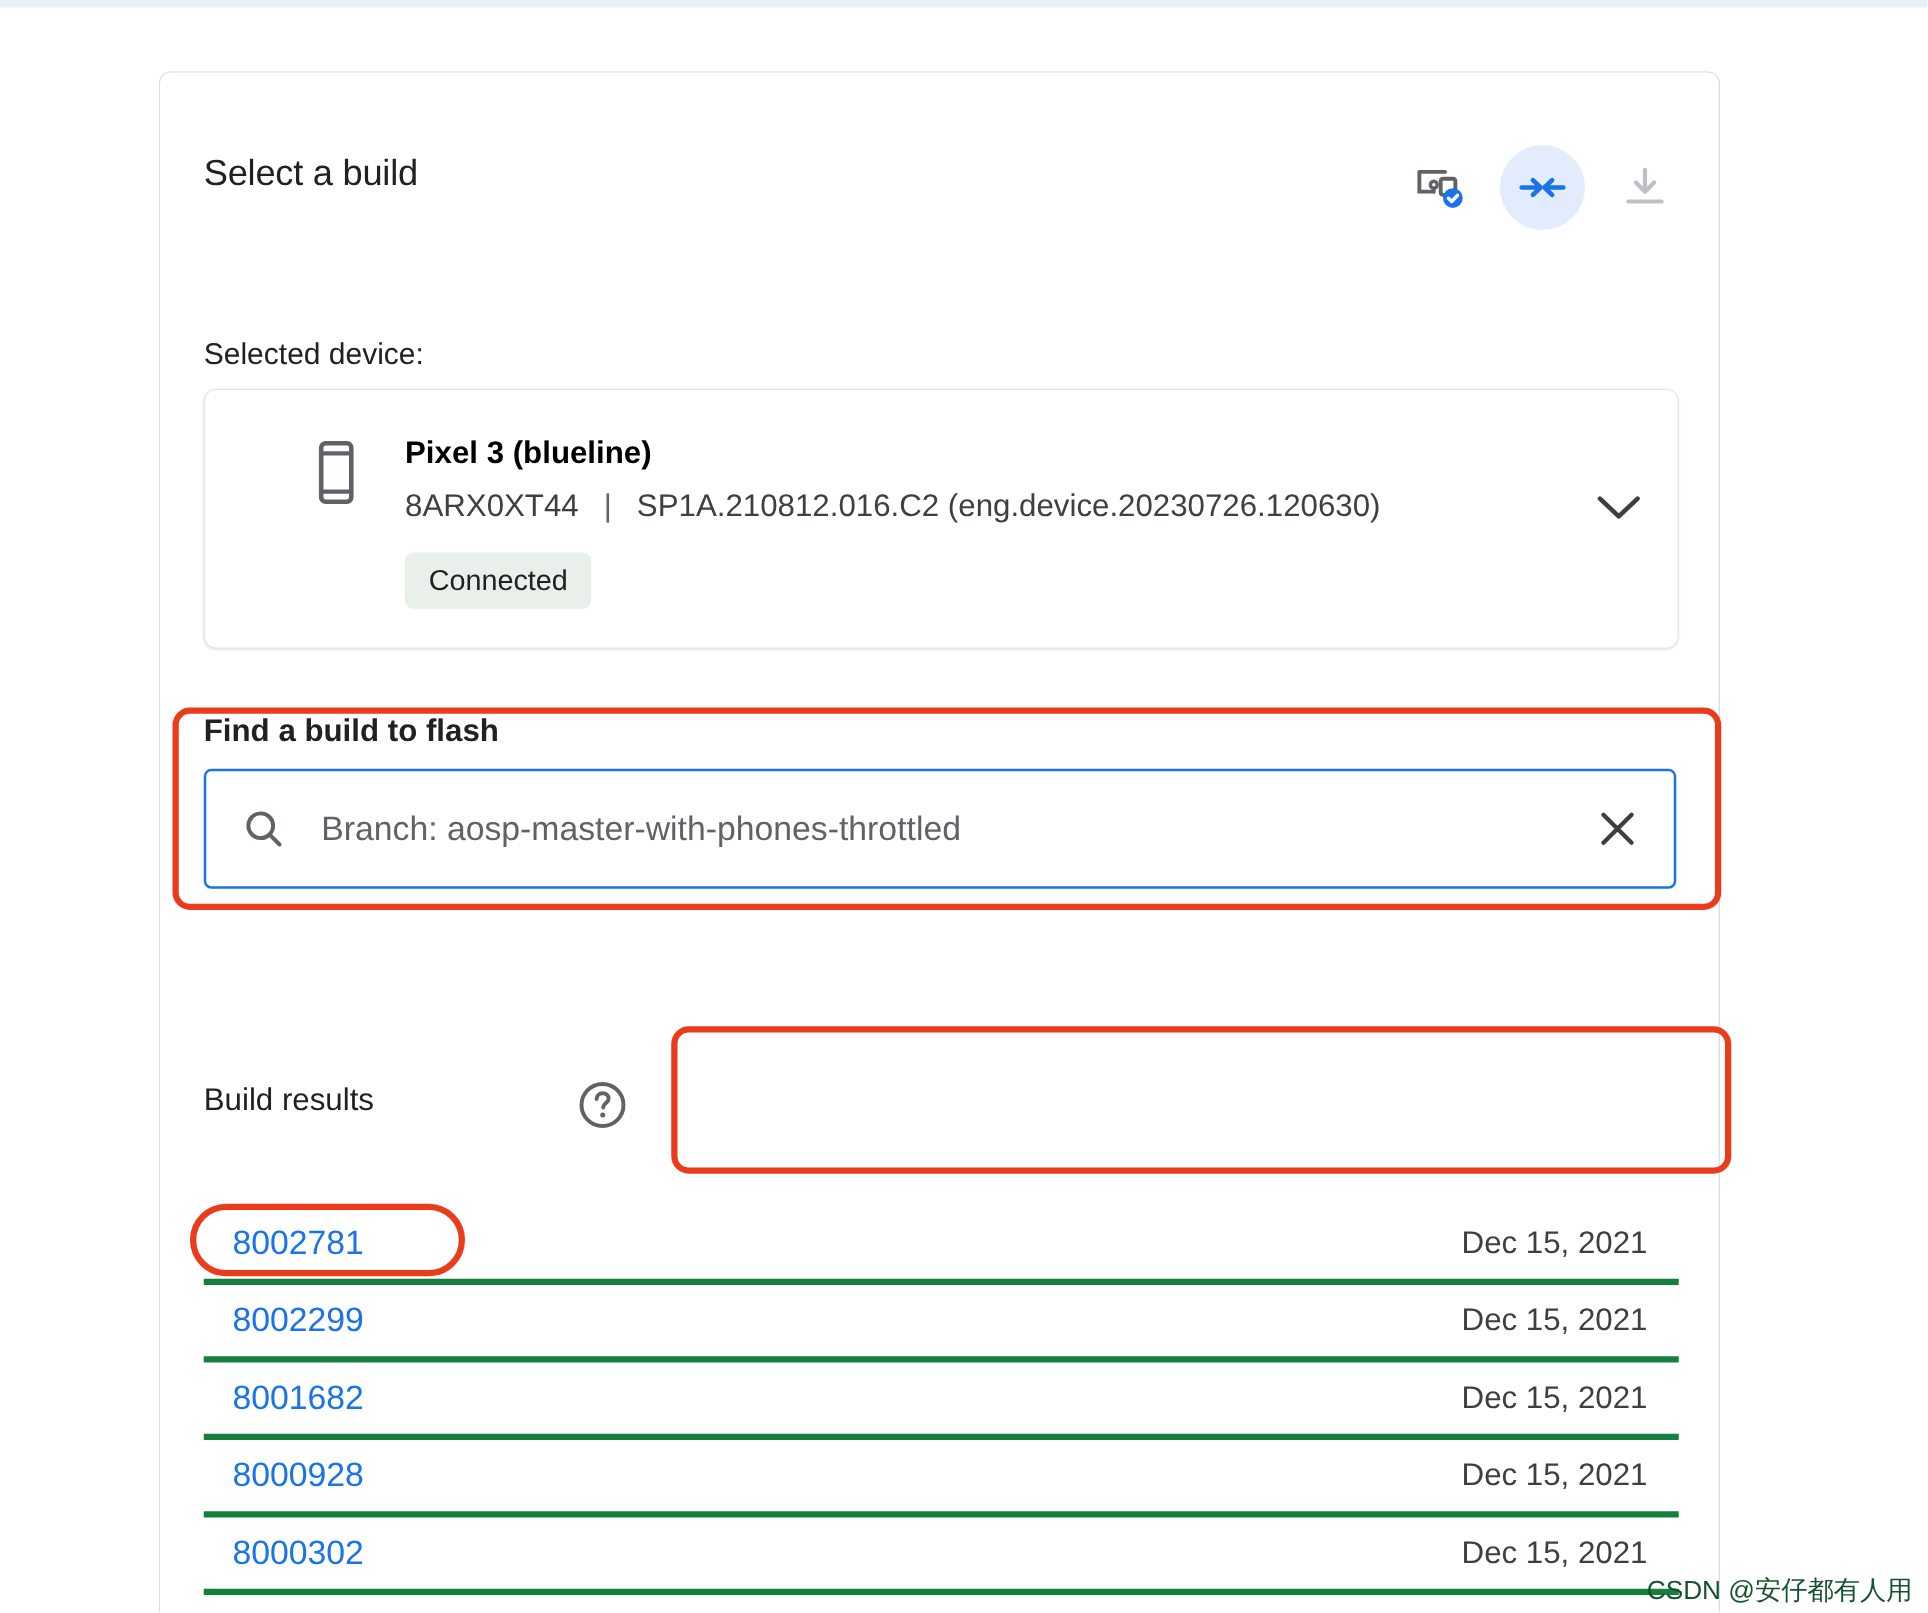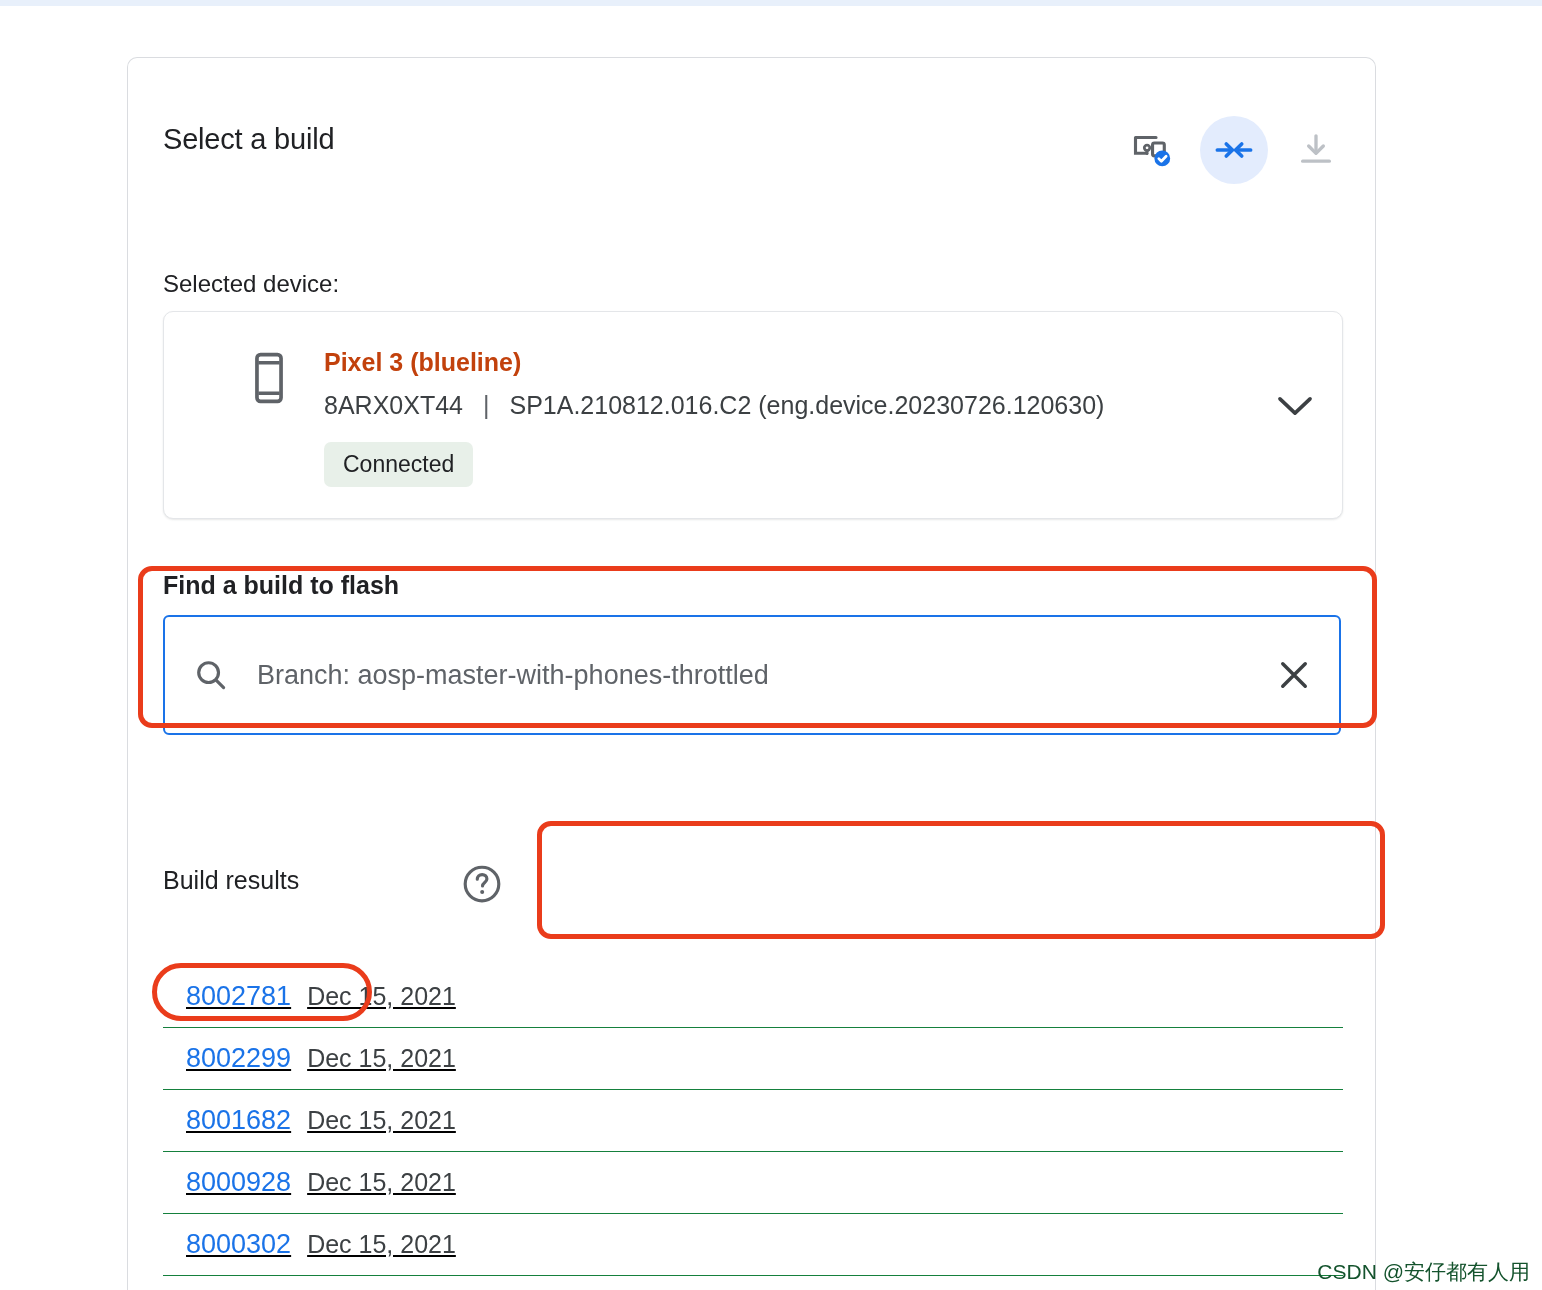--- a/index.html
+++ b/index.html
@@ -56,21 +56,21 @@
     position: absolute; left: 35px; top: 253px;
     width: 1180px; height: 208px;
     background: #fff;
     border: 1px solid #e4e6e9;
     border-radius: 10px;
     box-shadow: 0 1px 2px rgba(60,64,67,.12);
   }
   .dev-icon { position: absolute; left: 88px; top: 40px; }
   .dev-name {
     position: absolute; left: 160px; top: 36px;
-    font-size: 25px; font-weight: 700; color: #c2410c;
+    font-size: 25px; font-weight: 700; color: #000000;
     white-space: nowrap;
   }
   .dev-meta {
     position: absolute; left: 160px; top: 79px;
     font-size: 25px; color: #3c4043; white-space: nowrap;
   }
   .dev-meta .sep { display:inline-block; padding: 0 20px; color:#5f6368; }
   .chip-connected {
     position: absolute; left: 160px; top: 130px;
     background: #e8f0e9; color: #202124;
@@ -79,21 +79,21 @@
   }
   .dev-chevron { position: absolute; right: 28px; top: 82px; }
 
   
   .find-label {
     position: absolute; left: 35px; top: 513px;
     font-size: 25px; font-weight: 700; color: #202124;
   }
   .search-box {
     position: absolute; left: 35px; top: 557px;
-    width: 1178px; height: 120px;
+    width: 1178px; height: 96px;
     border: 2px solid #1a73e8; border-radius: 6px;
     background: #fff;
     display: flex; align-items: center;
   }
   .search-icon-wrap { width: 92px; display: flex; justify-content: center; }
   .search-text {
     flex: 1; font-size: 27px; color: #5f6368;
     white-space: nowrap; overflow: hidden;
   }
   .clear-wrap { width: 90px; display: flex; justify-content: center; }
@@ -129,23 +129,22 @@
   }
   .target-arrow {
     position: absolute; right: 26px; top: 50%;
     transform: translateY(-50%);
   }
 
   
   .build-list { position: absolute; left: 35px; top: 908px; width: 1180px; }
   .build-row {
     height: 62px;
-    display: flex; align-items: center; 
-    border-bottom: 1px solid #15803d;
-    text-decoration: underline;
+    display: flex; align-items: center; justify-content: space-between;
+    border-bottom: 5px solid #15803d;
   }
   .build-row:first-child { border-top: none; }
   .build-id {
     font-size: 27px; color: #1a73e8; padding-left: 23px; white-space: nowrap;
   }
   .build-date {
     font-size: 25px; color: #3c4043; padding-right: 25px; white-space: nowrap; margin-left: 16px;
   }
 
   

